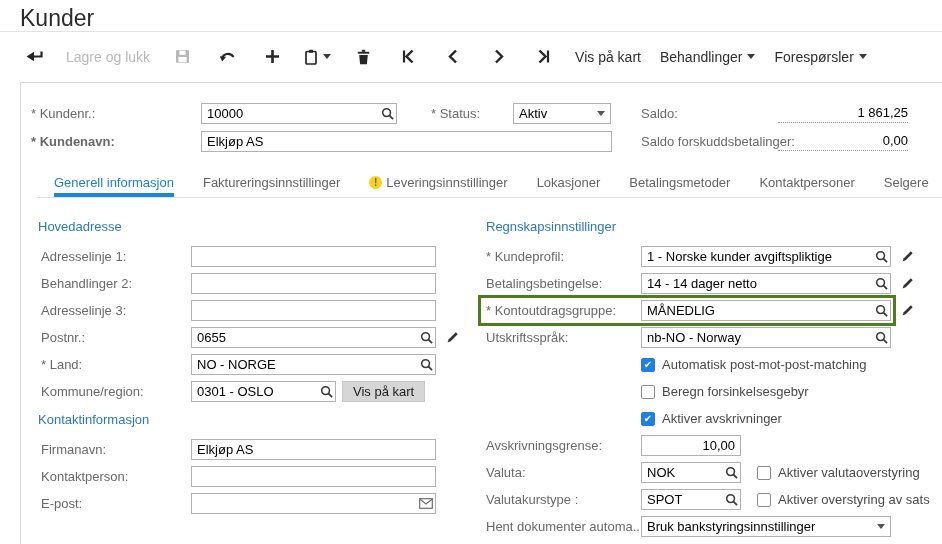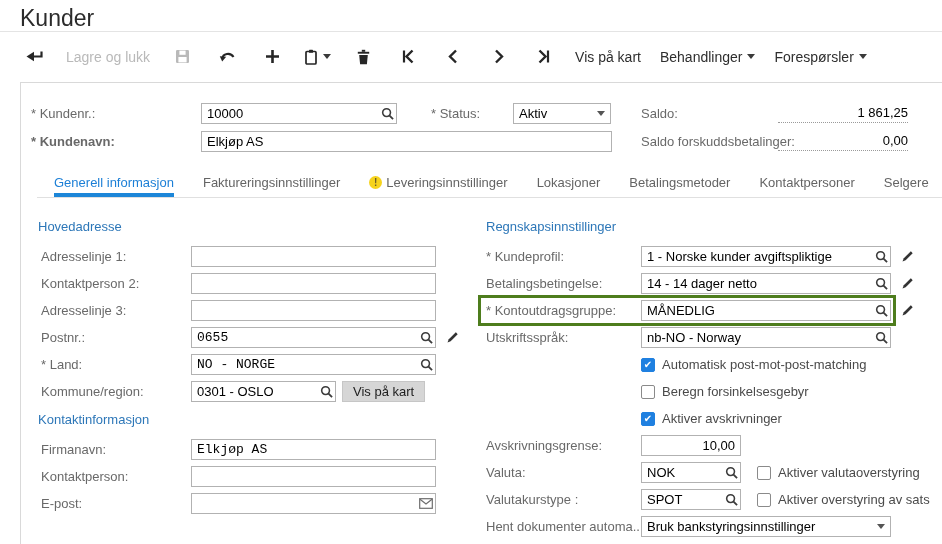--- a/index.html
+++ b/index.html
@@ -55,21 +55,21 @@
 
   
   .col-left  { position:absolute; left:8px;  top:128px; width:452px; }
   .col-right { position:absolute; left:462px; top:128px; width:460px; }
   .sec-title { color:#2d77b8; font-size:13px; margin:8px 0 12px 9px; }
   .sec-title.second { margin-top:10px; }
   .frow { display:flex; align-items:center; height:21px; margin-bottom:6px; }
   .lab { color:#696969; flex-shrink:0; white-space:nowrap; }
   .col-left  .lab { width:162px; padding-left:12px; }
   .col-right .lab { width:158px; padding-left:3px; }
-  .w245 { width:245px;font-family:Liberation Mono, monospace; } .w145 { width:145px; } .w250 { width:250px; } .w100 { width:100px; }
+  .w245 { width:245px; } .w145 { width:145px; } .w250 { width:250px; } .w100 { width:100px; }
 
   .gray-btn { height:21px; margin-left:6px; padding:0 10px; background:#d6d6d6; border:1px solid #c6c6c6;
     font-family:inherit; font-size:13px; color:#1d1d1d; cursor:pointer; white-space:nowrap; }
 
   .hl-wrap { display:flex; align-items:center; outline:3px solid #4e7d1d; outline-offset:2px; }
 
   .cb { width:14px; height:14px; border:1px solid #8a8a8a; border-radius:2px; background:#fff;
     display:inline-flex; align-items:center; justify-content:center; cursor:pointer; flex-shrink:0; }
   .cb.on { background:#1f80e0; border-color:#1f80e0; }
   .cb.on::after { content:"\2714"; color:#fff; font-size:10px; line-height:1; }
@@ -206,21 +206,21 @@
     <div class="sec-title">Hovedadresse</div>
 
     <div class="frow">
       <span class="lab">Adresselinje 1:</span>
       <div class="field w245">
         <input value="" style="">
       </div>
     </div>
 
     <div class="frow">
-      <span class="lab">Kontaktperson 2:</span>
+      <span class="lab">Behandlinger 2:</span>
       <div class="field w245">
         <input value="" style="">
       </div>
     </div>
 
     <div class="frow">
       <span class="lab">Adresselinje 3:</span>
       <div class="field w245">
         <input value="" style="">
       </div>

